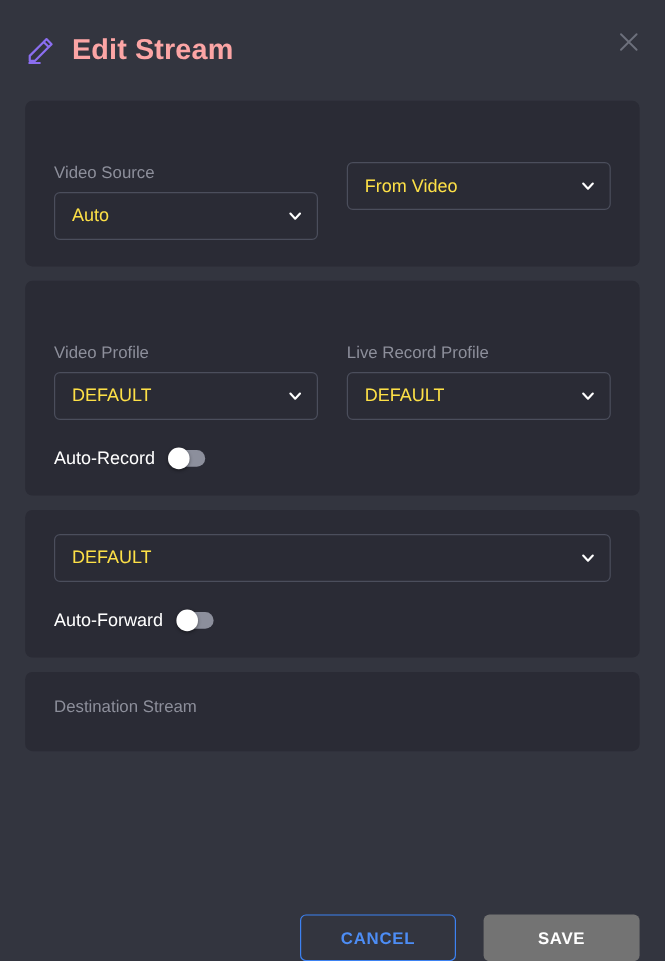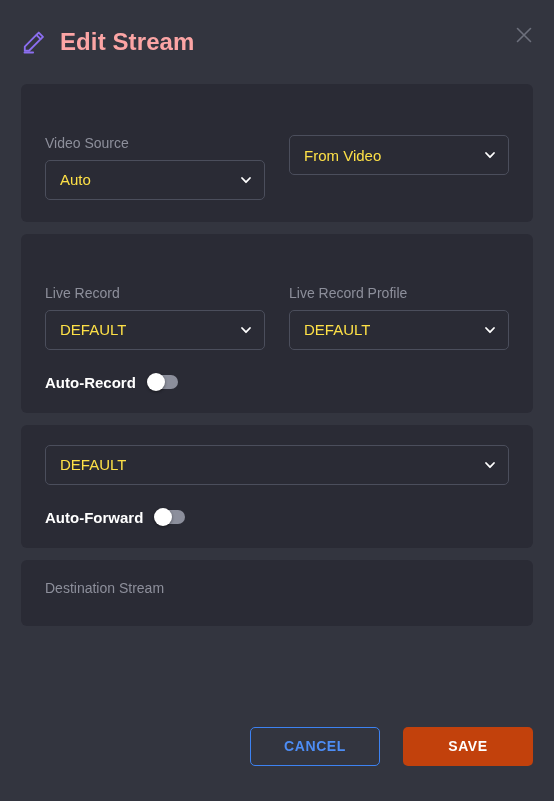--- a/index.html
+++ b/index.html
@@ -118,21 +118,20 @@
     width: 14px;
     height: 14px;
     display: block;
   }
 
   
   .toggle-row {
     display: flex;
     align-items: center;
     margin-top: 24px;
-    font-weight: bold;
   }
 
   .toggle-label {
     color: #ffffff;
     font-size: 15px;
     margin-right: 12px;
   }
 
   .toggle {
     width: 30px;
@@ -153,21 +152,21 @@
     top: -2px;
     left: -1px;
     box-shadow: 0 1px 3px rgba(0,0,0,0.45);
   }
 
   
   .footer {
     flex: 0 0 auto;
     height: 110px;
     display: flex;
-    align-items: center;
+    align-items: flex-end;
     justify-content: flex-end;
     gap: 23px;
     padding: 0 21px;
   }
 
   .btn {
     height: 39px;
     min-width: 130px;
     border-radius: 5px;
     font-size: 14px;
@@ -181,21 +180,21 @@
     font-family: "Liberation Sans", sans-serif;
   }
 
   .btn-cancel {
     background: transparent;
     border: 1px solid #3d82f2;
     color: #4d8df5;
   }
 
   .btn-save {
-    background: #c2410c;
+    background: #737373;
     color: #ffffff;
   }
 </style>
 </head>
 <body>
 
 <div class="dialog">
 
   <div class="header">
     <span class="edit-icon">
@@ -244,21 +243,21 @@
           </div>
         </div>
 
       </div>
     </div>
 
     <div class="card">
       <div class="row">
 
         <div class="field">
-          <span class="field-label">Live Record</span>
+          <span class="field-label">Video Profile</span>
           <div class="select">
             <span class="select-value">DEFAULT</span>
             <span class="chevron">
               <svg width="14" height="14" viewBox="0 0 14 14">
                 <path d="M3 5 L7 9.2 L11 5" stroke="#ffffff" stroke-width="1.8" fill="none" stroke-linecap="round" stroke-linejoin="round"></path>
               </svg>
             </span>
           </div>
         </div>
 

